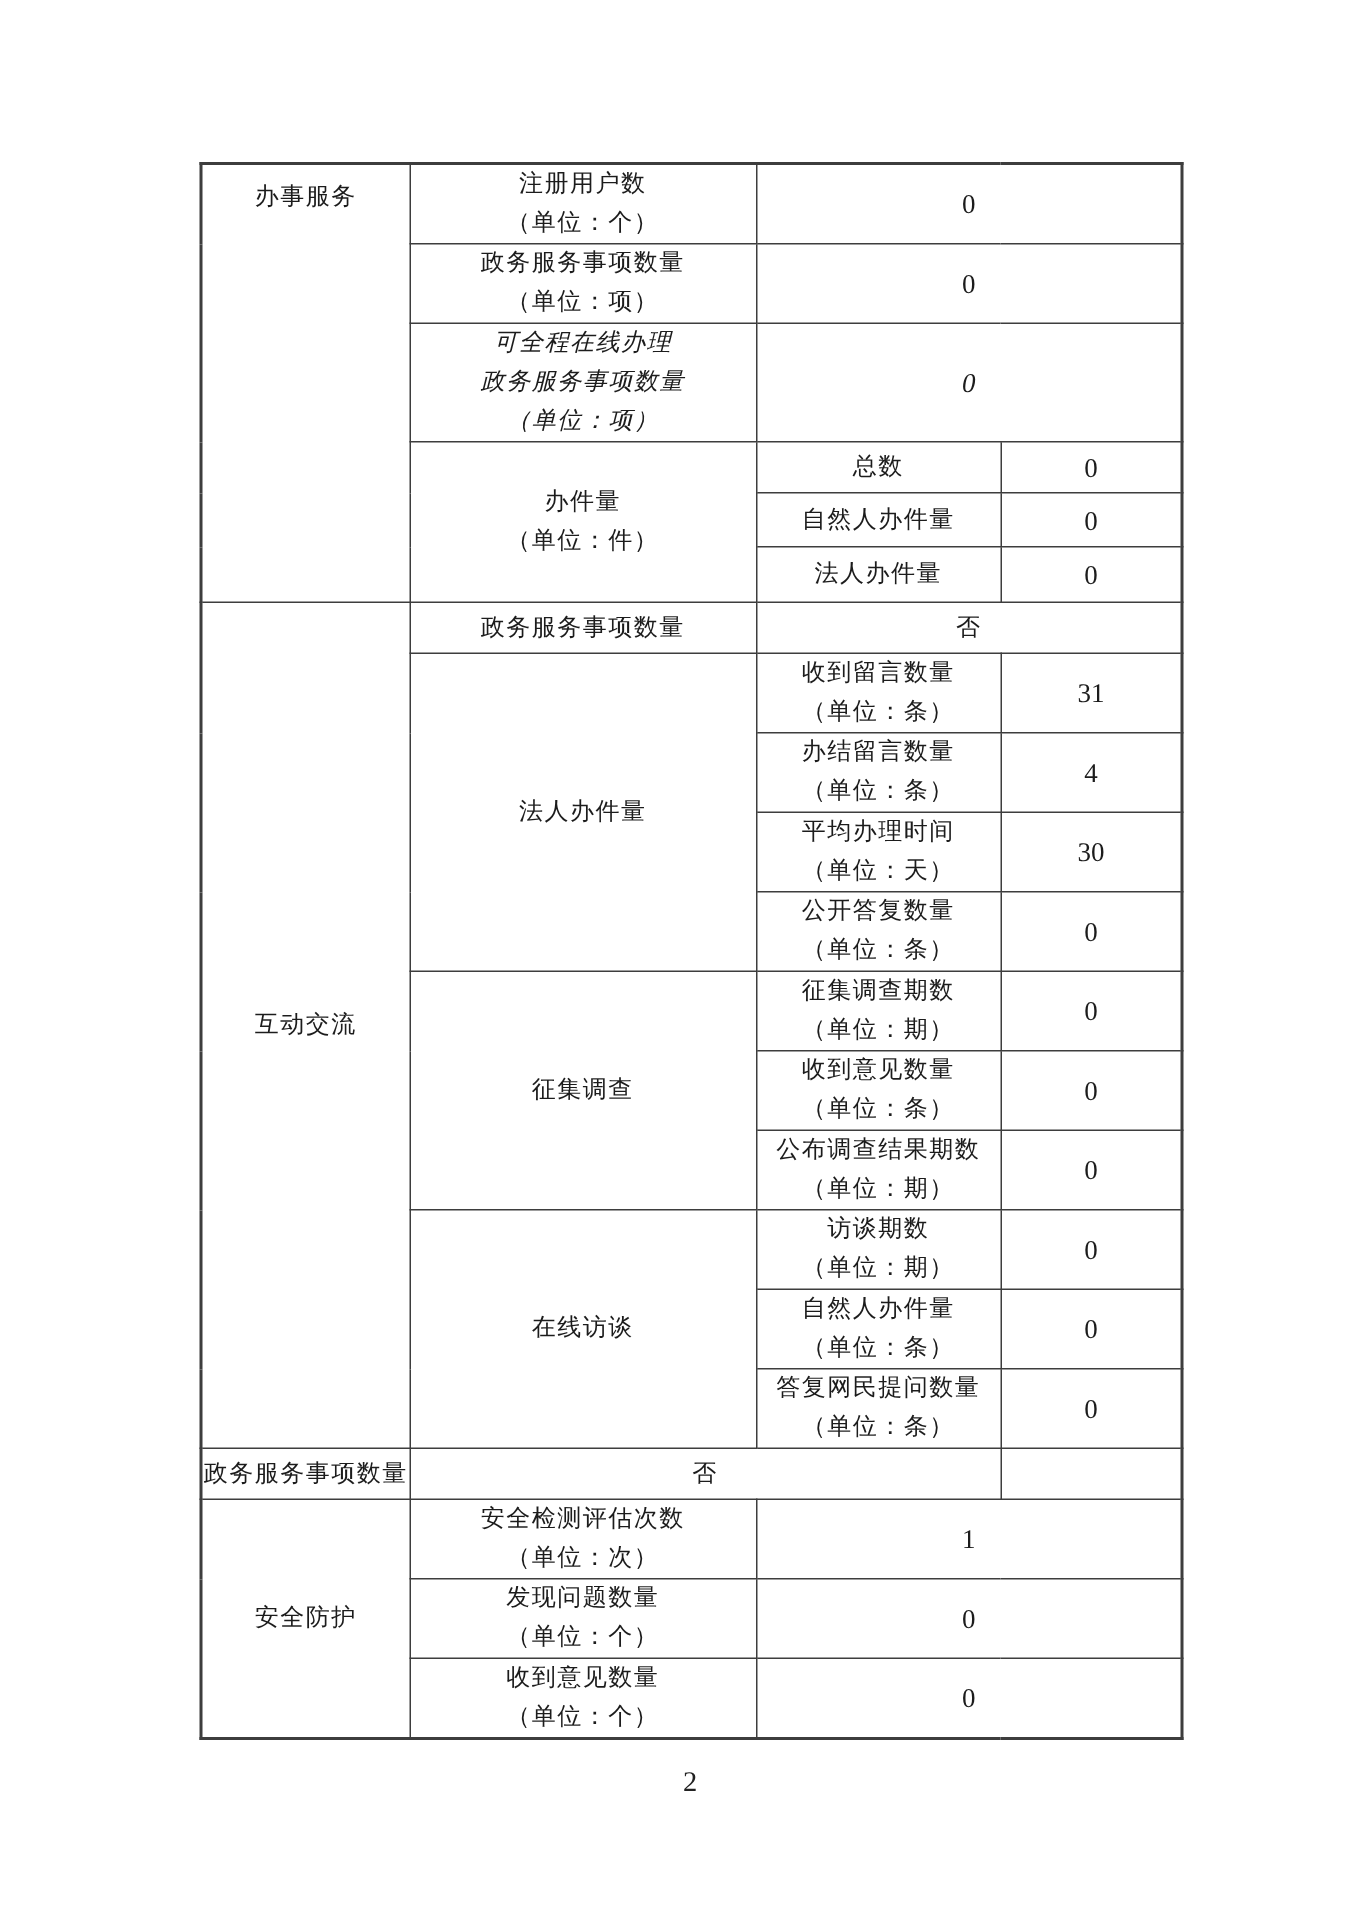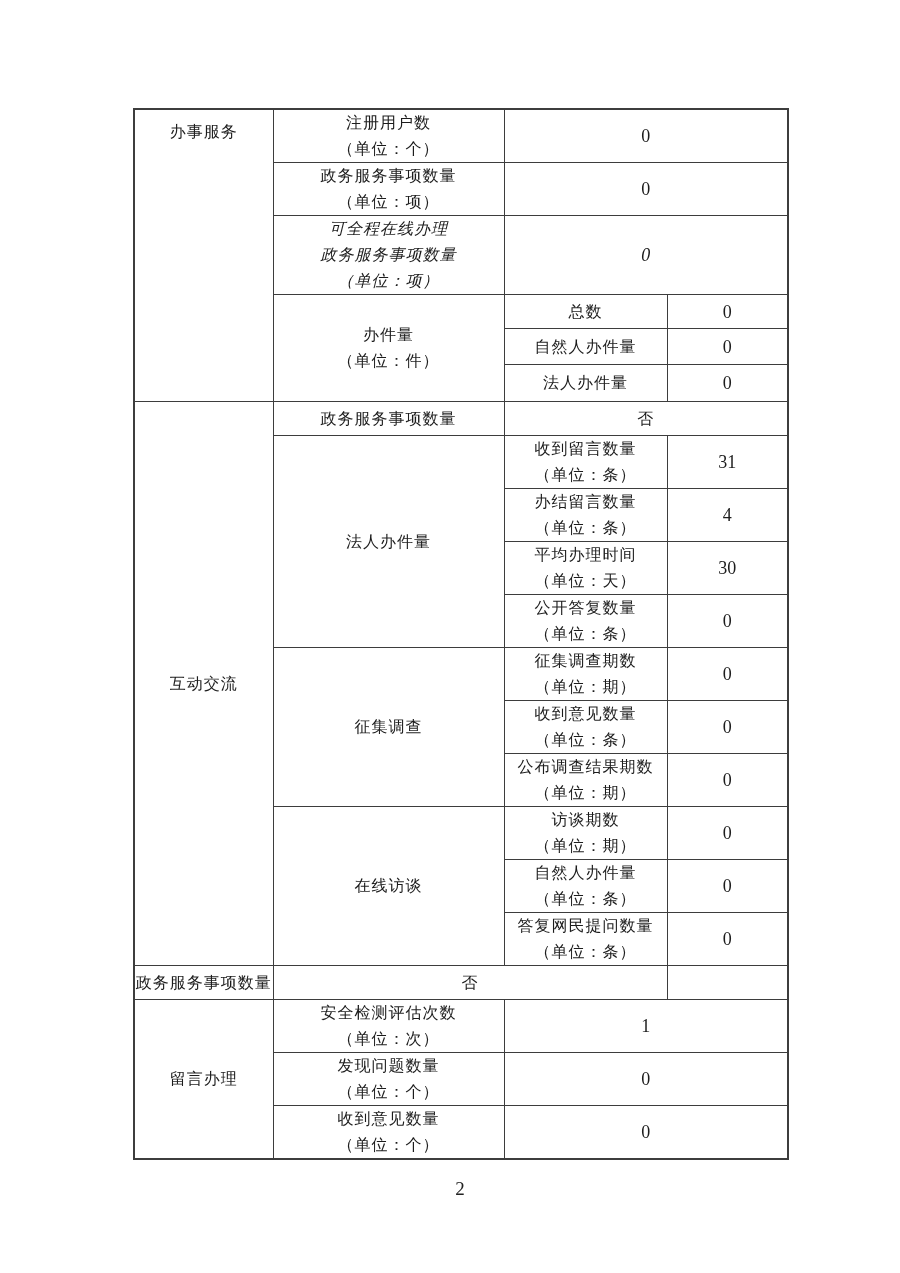--- a/index.html
+++ b/index.html
@@ -196,21 +196,21 @@
       </td>
       <td class="num">0</td>
     </tr>
     <tr class="h34">
       <td>政务服务事项数量</td>
       <td colspan="2">否</td>
     </tr>
 
     <tr class="h53">
       <td rowspan="3">
-        <div class="ln">留言办理</div>
+        <div class="ln">安全防护</div>
       </td>
       <td>
         <div class="ln">安全检测评估次数</div>
         <div class="ln">（单位：次）</div>
       </td>
       <td colspan="2" class="num">1</td>
     </tr>
     <tr class="h52">
       <td>
         <div class="ln">发现问题数量</div>

